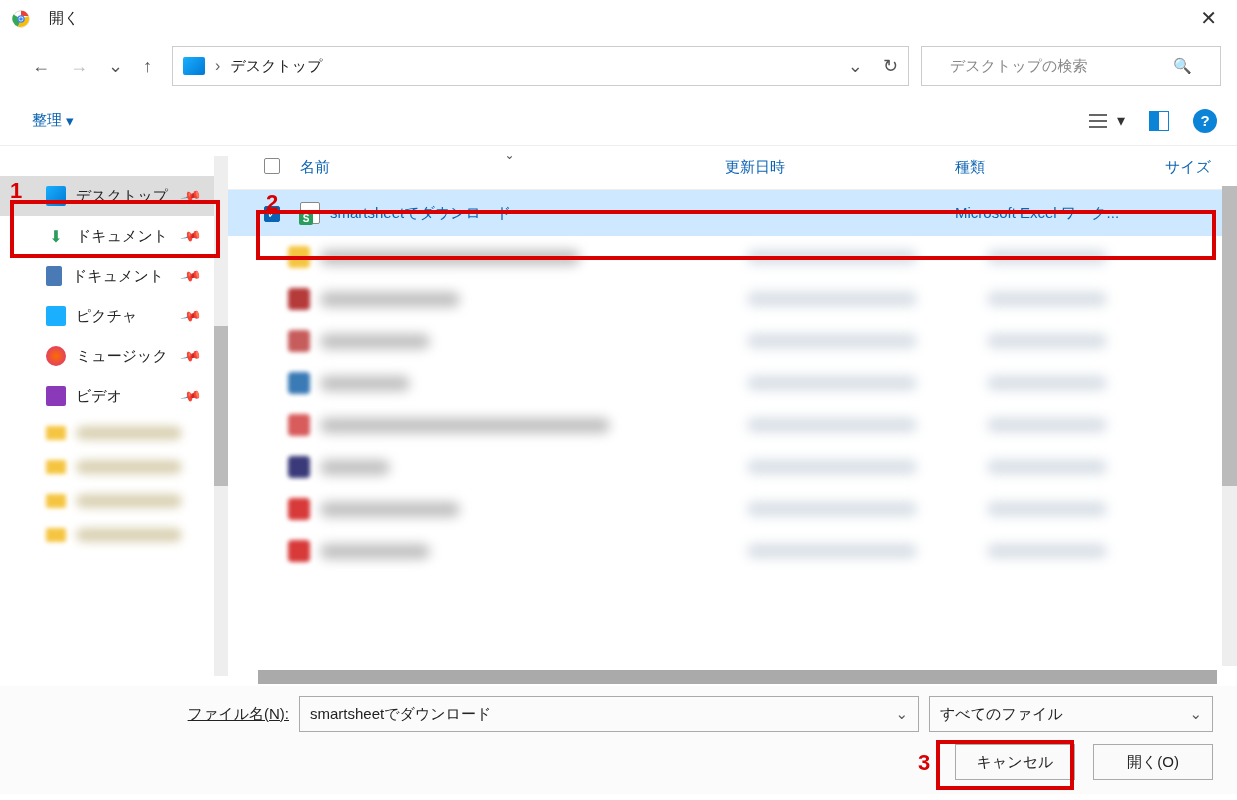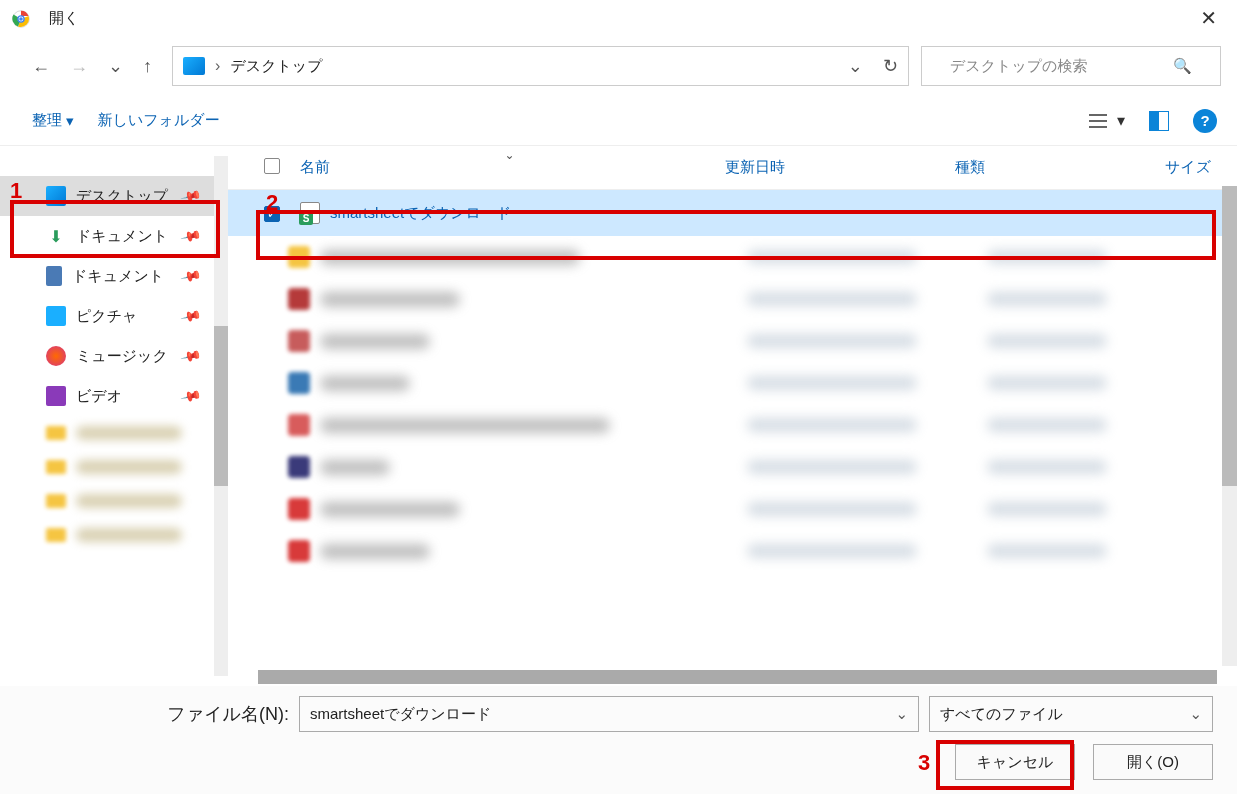--- a/index.html
+++ b/index.html
@@ -76,21 +76,21 @@
 .fl-blur-date { width: 170px; height: 14px; background: #a5b5c5; border-radius: 7px; filter: blur(6px); opacity: 0.45; margin-left: auto; margin-right: 60px; }
 .fl-blur-type { width: 120px; height: 14px; background: #a5b5c5; border-radius: 7px; filter: blur(6px); opacity: 0.45; margin-right: 120px; }
 
 .fl-scroll { position: absolute; right: 0; top: 40px; bottom: 20px; width: 15px; background: #eee; }
 .fl-thumb { position: absolute; right: 0; top: 40px; width: 15px; height: 300px; background: #bbb; }
 .fl-hscroll { position: absolute; left: 30px; right: 20px; bottom: 2px; height: 14px; background: #aaa; }
 
 
 .bottom { padding: 10px 24px 14px 24px; background: #fbfbfb; position: relative; }
 .bottom-row1 { display: flex; align-items: center; gap: 10px; margin-bottom: 12px; justify-content: flex-end; }
-.fn-label { font-size: 18px; color: #222; }
+.fn-label { font-size: 15px; color: #222; text-decoration: underline; }
 .fn-input { flex: 0 0 620px; height: 36px; border: 1px solid #aaa; padding: 0 10px; font-size: 15px; display: flex; align-items: center; justify-content: space-between; color: #222; }
 .filter { width: 284px; height: 36px; border: 1px solid #aaa; padding: 0 10px; font-size: 15px; display: flex; align-items: center; justify-content: space-between; color: #222; }
 .bottom-row2 { display: flex; justify-content: flex-end; gap: 18px; align-items: center; }
 .btn { width: 120px; height: 36px; border: 1px solid #aaa; background: #fafafa; font-size: 15px; display: flex; align-items: center; justify-content: center; color: #222; }
 .dd-caret { color: #555; }
 
 .hdr-caret { position: absolute; left: 50%; top: -6px; font-size: 12px; color: #555; }
 </style>
 </head>
 <body>
@@ -131,21 +131,20 @@
     <span>デスクトップの検索</span>
     <span class="search-icon">🔍</span>
   </div>
 </div>
 
 <div class="toolbar">
   <div class="tb-btn">
     <span>整理</span>
       <span>▾</span>
   </div>
-  <div class="tb-btn">新しいフォルダー</div>
   <div class="tb-right">
     <div class="view-btn">
       <svg width="22" height="16" viewBox="0 0 22 16">
           <line x1="0" y1="2" x2="18" y2="2" stroke="#333" stroke-width="1.5"></line>
           <line x1="0" y1="8" x2="18" y2="8" stroke="#333" stroke-width="1.5"></line>
           <line x1="0" y1="14" x2="18" y2="14" stroke="#333" stroke-width="1.5"></line>
         </svg>
       <span>▾</span>
     </div>
     <div class="pane-btn"></div>
@@ -217,20 +216,21 @@
       <div class="col col-type">種類</div>
       <div class="col col-size">サイズ</div>
     </div>
 
     <div class="fl-row selected">
       <div class="col col-check"><span class="chk checked">✓</span></div>
       <div class="col col-name" style="display:flex;align-items:center;gap:10px;">
         <span class="file-icon"></span>
         <span>smartsheetでダウンロード</span>
       </div>
+      <div class="col col-type">Microsoft Excel ワーク...</div>
       <div class="col col-size"></div>
     </div>
 
     <div class="fl-blur-row">
         <span class="fl-blur-icon" style="background:#f5c542;"></span>
         <span class="fl-blur-name" style="width:260px;background:#8a8a8a;"></span>
         <span class="fl-blur-date"></span>
         <span class="fl-blur-type"></span>
       </div>
     <div class="fl-blur-row">

